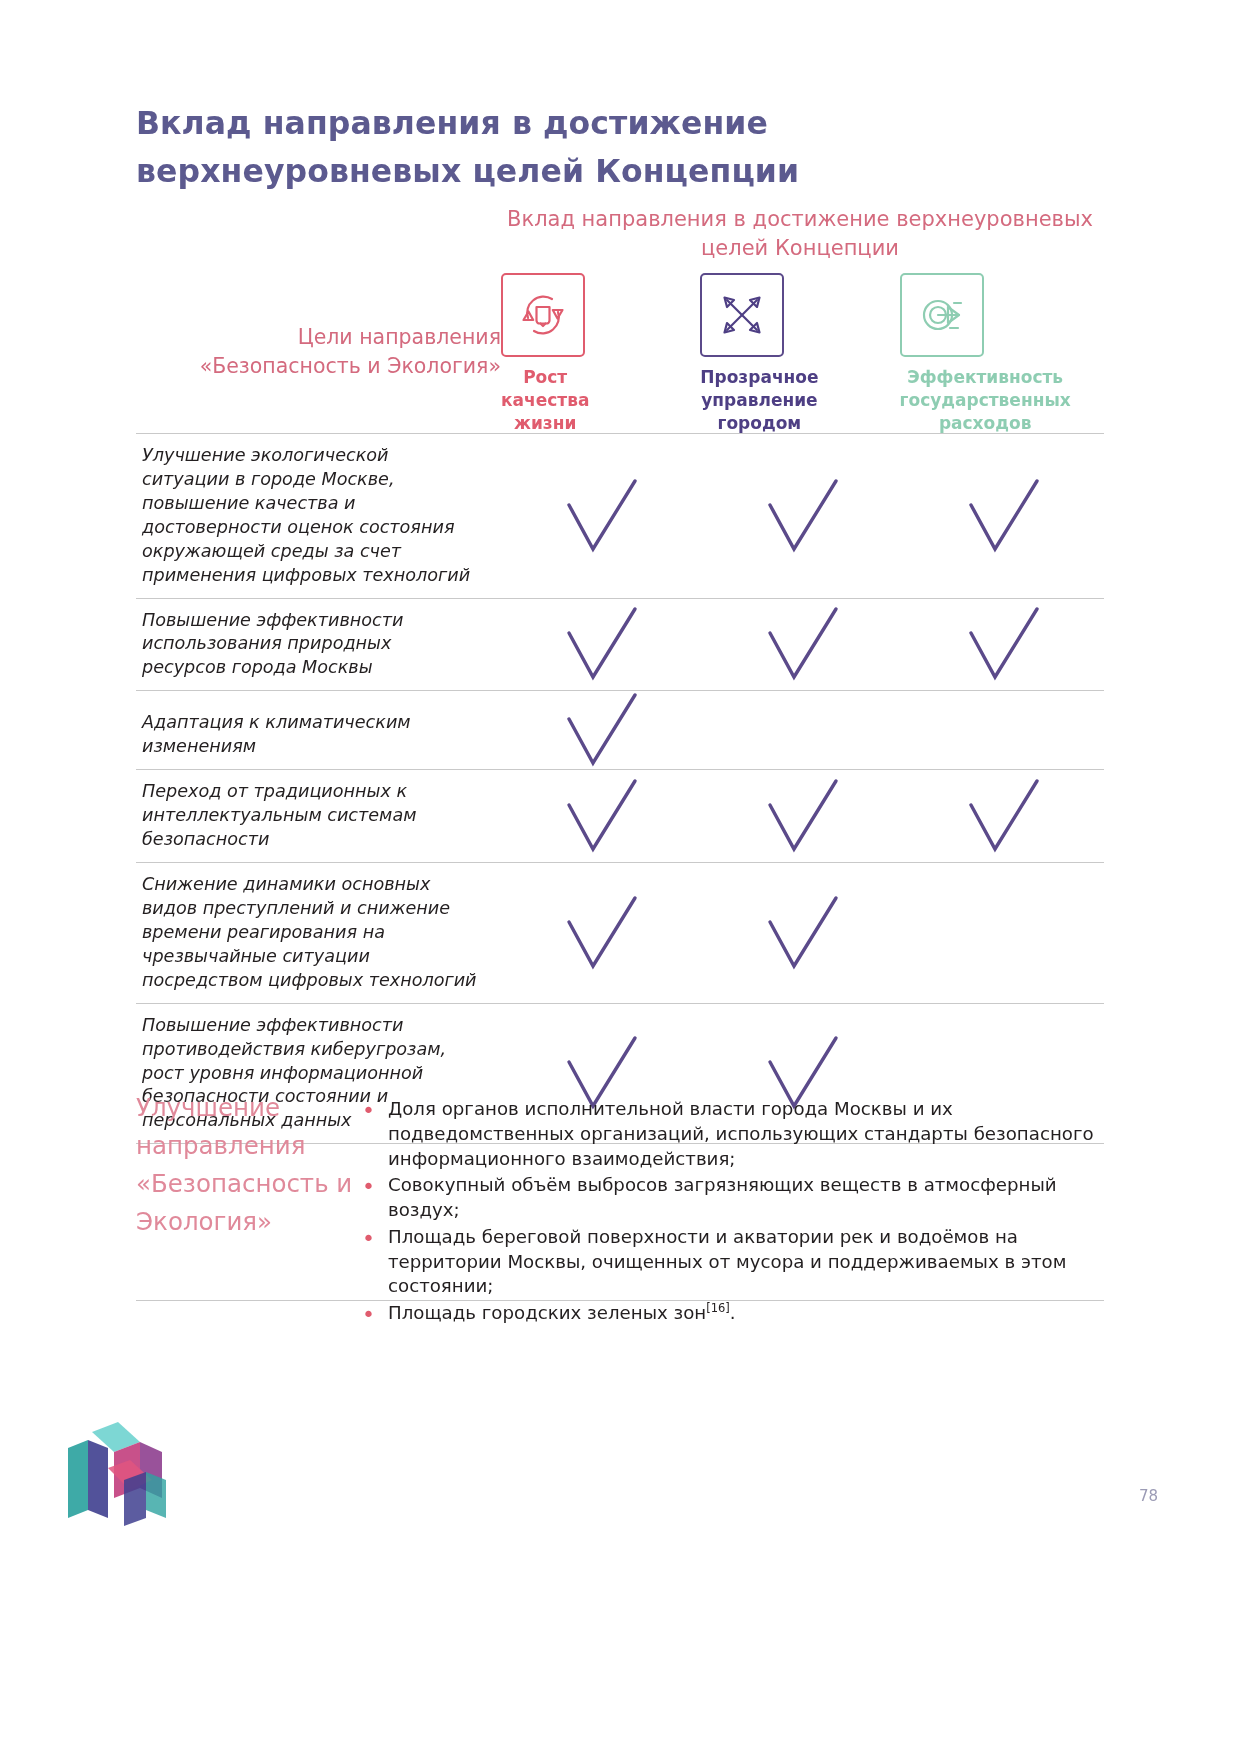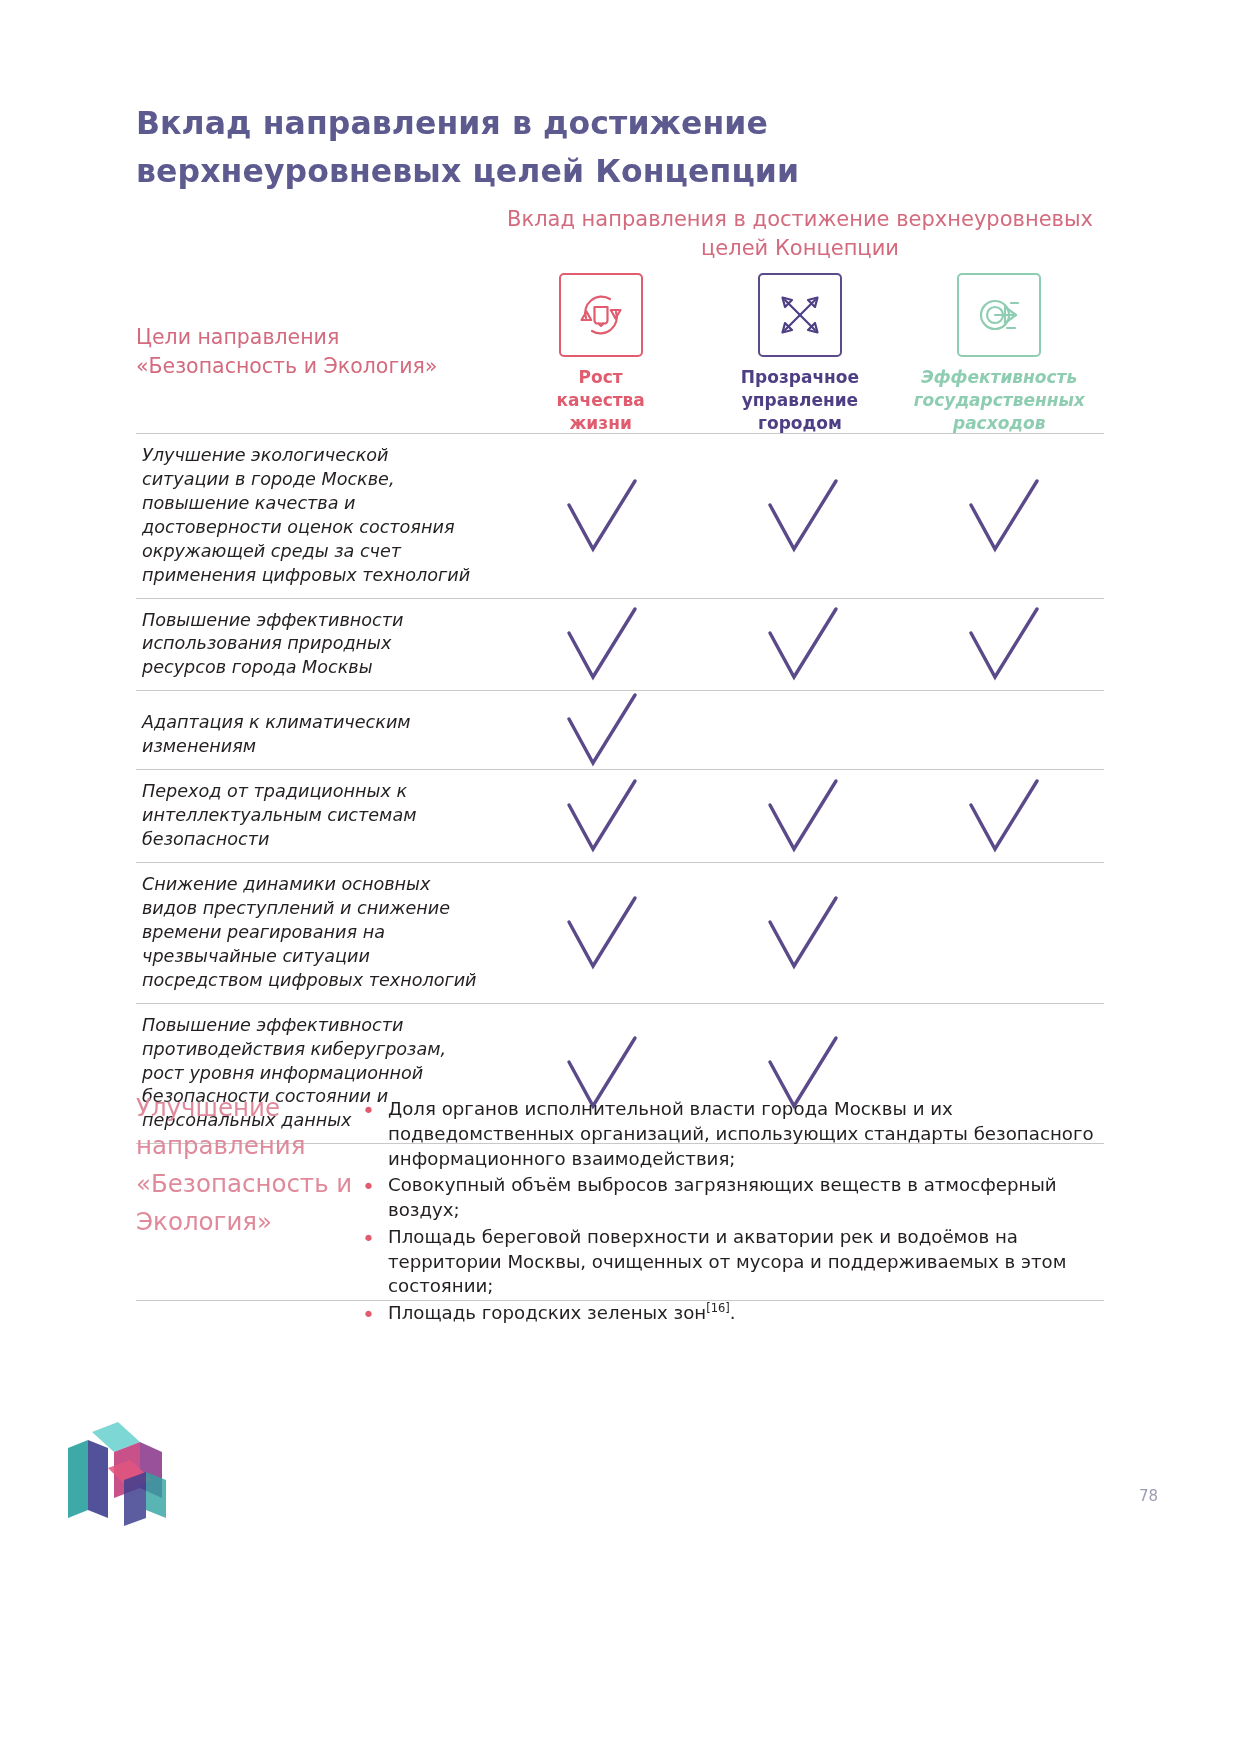--- a/index.html
+++ b/index.html
@@ -59,38 +59,38 @@
     font-size: 21px;
     line-height: 1.38;
     color: #d46a7e;
   }
 
   .head-left {
     position: absolute;
     left: 0px;
     top: 118px;
     width: 365px;
-    text-align: left;
+    text-align: right;
     font-size: 20.5px;
     line-height: 1.42;
     color: #d46a7e;
   }
 
   .cols {
     position: absolute;
     left: 365px;
     top: 68px;
     width: 598px;
     display: flex;
   }
   .col {
     width: 199.3px;
     display: flex;
     flex-direction: column;
-    align-items: center;
+    align-items: flex-start;
   }
   .col-icon {
     width: 84px;
     height: 84px;
     border-radius: 5px;
     box-sizing: border-box;
     display: flex;
     align-items: center;
     justify-content: center;
   }
@@ -103,21 +103,21 @@
     text-align: center;
     white-space: pre-line;
   }
 
   .c-red   { border: 2.5px solid #e05c6e; }
   .c-purple{ border: 2.5px solid #5b4a8a; }
   .c-green { border: 2.5px solid #8ecdb2; }
 
   .t-red   { color: #e05c6e; }
   .t-purple{ color: #4e3f84; }
-  .t-green { color: #8ecdb2; font-style: italic; }
+  .t-green { color: #8ecdb2; }
 
   
   .row {
     position: relative;
     border-top: 1.5px solid #c9c9c9;
     display: flex;
     align-items: flex-end;
     font-style: italic;
   }
   .row:last-of-type { border-bottom: 1.5px solid #c9c9c9; }

